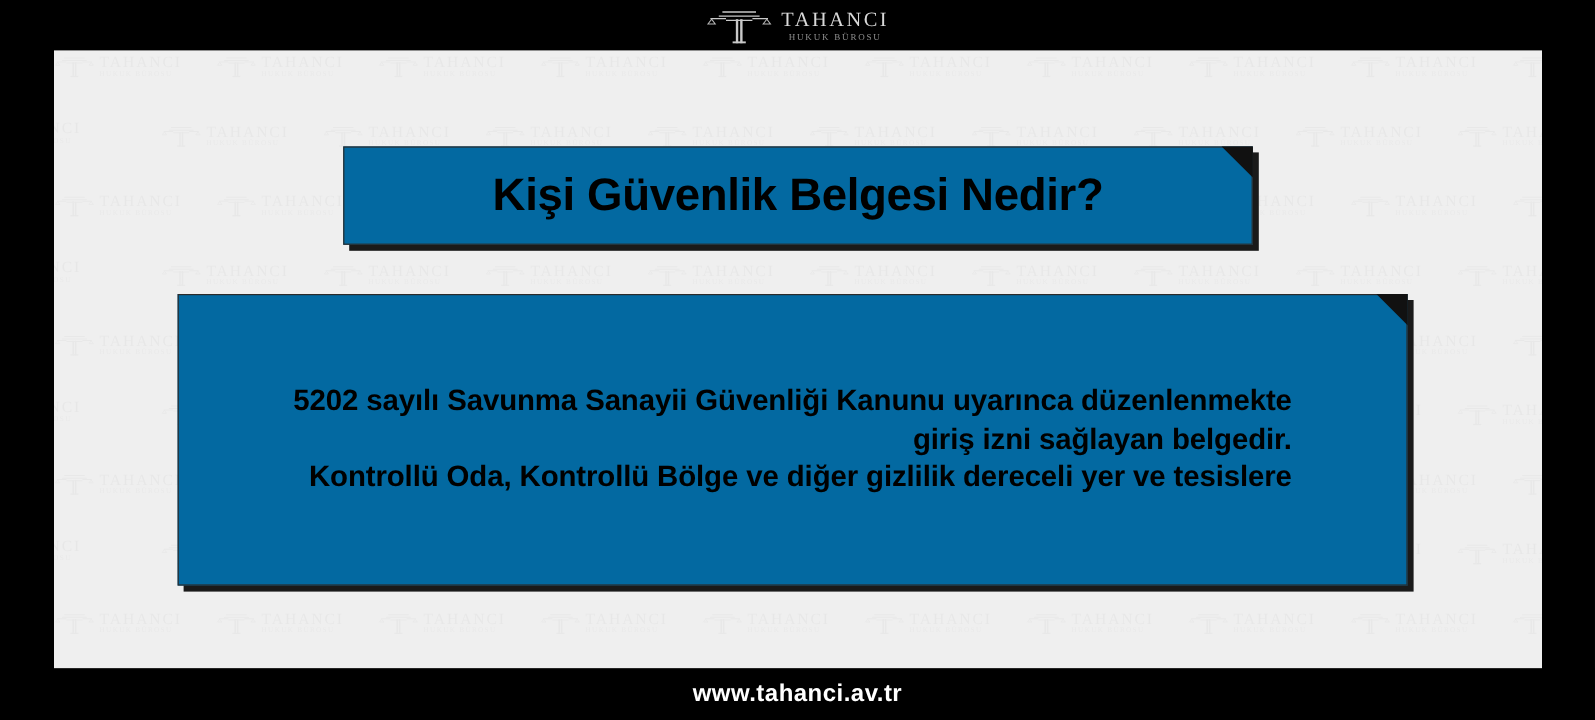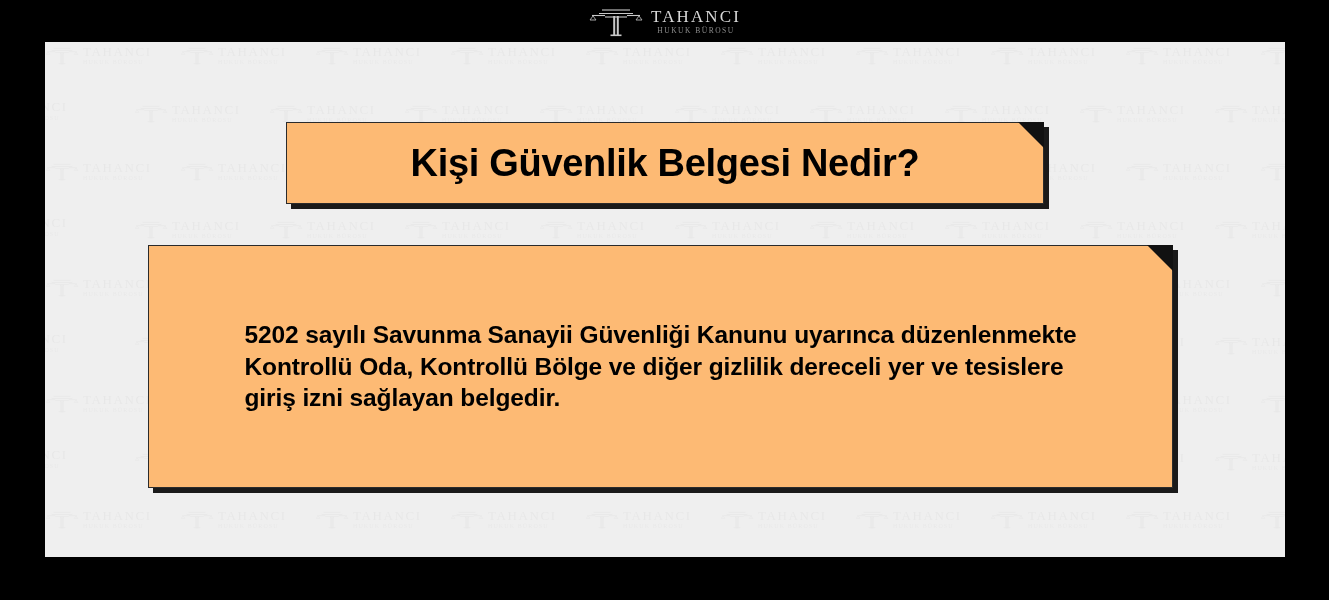--- a/index.html
+++ b/index.html
@@ -95,21 +95,21 @@
     font-family: "Liberation Serif", serif;
     font-size: 6px;
     letter-spacing: 1.1px;
     color: #e4e4e4;
     margin-top: 1.5px;
   }
 
   
   .card {
     position: absolute;
-    background: #fdba74;
+    background: #0369a1;
     border: 1px solid #2b2b2b;
     box-shadow: 5px 5px 0 0 #1a1a1a;
   }
   .card-notch {
     position: absolute;
     top: -1px;
     right: -1px;
     width: 0; height: 0;
     border-left: 26px solid transparent;
     border-top: 26px solid #111111;
@@ -139,21 +139,21 @@
     width: 1025px;
     height: 243px;
     display: flex;
     align-items: center;
     justify-content: center;
   }
   .body-text {
     font-size: 24.5px;
     font-weight: bold;
     color: #000000;
-    text-align: left;
+    text-align: right;
     line-height: 1.29;
     padding: 0 34px;
     letter-spacing: -0.1px;
   }
   .body-text span { display: block; }
 
   
   .footer-bar {
     position: absolute;
     left: 0;
@@ -2279,21 +2279,24 @@
 
     <div class="card" id="title-card">
       <div class="card-notch"></div>
       <div class="title-text">Kişi Güvenlik Belgesi Nedir?</div>
     </div>
 
     <div class="card" id="body-card">
       <div class="card-notch"></div>
       <div class="body-text" id="body-text">
           <span>5202 sayılı Savunma Sanayii Güvenliği Kanunu uyarınca düzenlenmekte</span>
+          <span>giriş izni sağlayan belgedir.</span>
           <span>Kontrollü Oda, Kontrollü Bölge ve diğer gizlilik dereceli yer ve tesislere</span>
-          <span>giriş izni sağlayan belgedir.</span>
         </div>
     </div>
 
   </div>
 
+  <div class="footer-bar">
+    <span class="footer-url">www.tahanci.av.tr</span>
+  </div>
 
 </div>
 
 </body></html>

